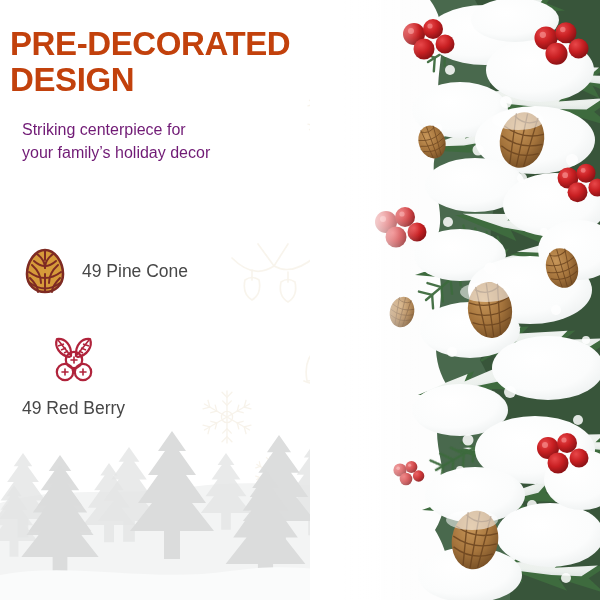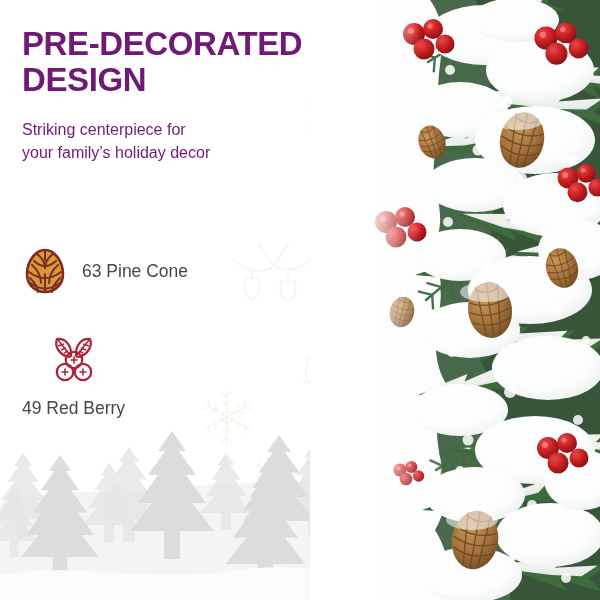--- a/index.html
+++ b/index.html
@@ -53,27 +53,27 @@
 
   
   #content {
     position:absolute;
     top:0; left:0;
     width:360px; height:600px;
   }
 
   #headline {
     position:absolute;
-    left:22px; top:26px;
+    left:10px; top:26px;
     width:330px;
     font-size:33px;
     line-height:1.08;
     font-weight:bold;
     letter-spacing:-0.4px;
-    color:#701a75;
+    color:#c2410c;
     text-transform:uppercase;
     white-space:pre-line;
   }
 
   #subtitle {
     position:absolute;
     left:22px; top:118px;
     width:300px;
     font-size:16px;
     line-height:1.45;
@@ -445,21 +445,21 @@
             <path d="M12 6 q8 6 8 14"></path>
             <path d="M28 6 q-8 6 -8 14"></path>
             <path d="M7 17 q9 8 9 18"></path>
             <path d="M33 17 q-9 8 -9 18"></path>
             <path d="M20 26 L20 44"></path>
             <path d="M5 30 q8 8 8 14"></path>
             <path d="M35 30 q-8 8 -8 14"></path>
           </g>
         </svg>
       </span>
-      <span class="feature-label">63 Pine Cone</span>
+      <span class="feature-label">49 Pine Cone</span>
     </div>
 
     <div class="feature" id="feature-1">
       <span class="feature-icon">
         <svg width="44" height="46" viewBox="0 0 44 46">
           <g fill="none" stroke="#B0233B" stroke-width="2.2" stroke-linejoin="round">
 
             <path d="M17 21 C8 19, 2 11, 5 3 C13 2, 20 9, 19 20 Z"></path>
             <path d="M6 4 L18 19" stroke-width="1.6"></path>
             <path d="M6 10 L12 8" stroke-width="1.4"></path>

